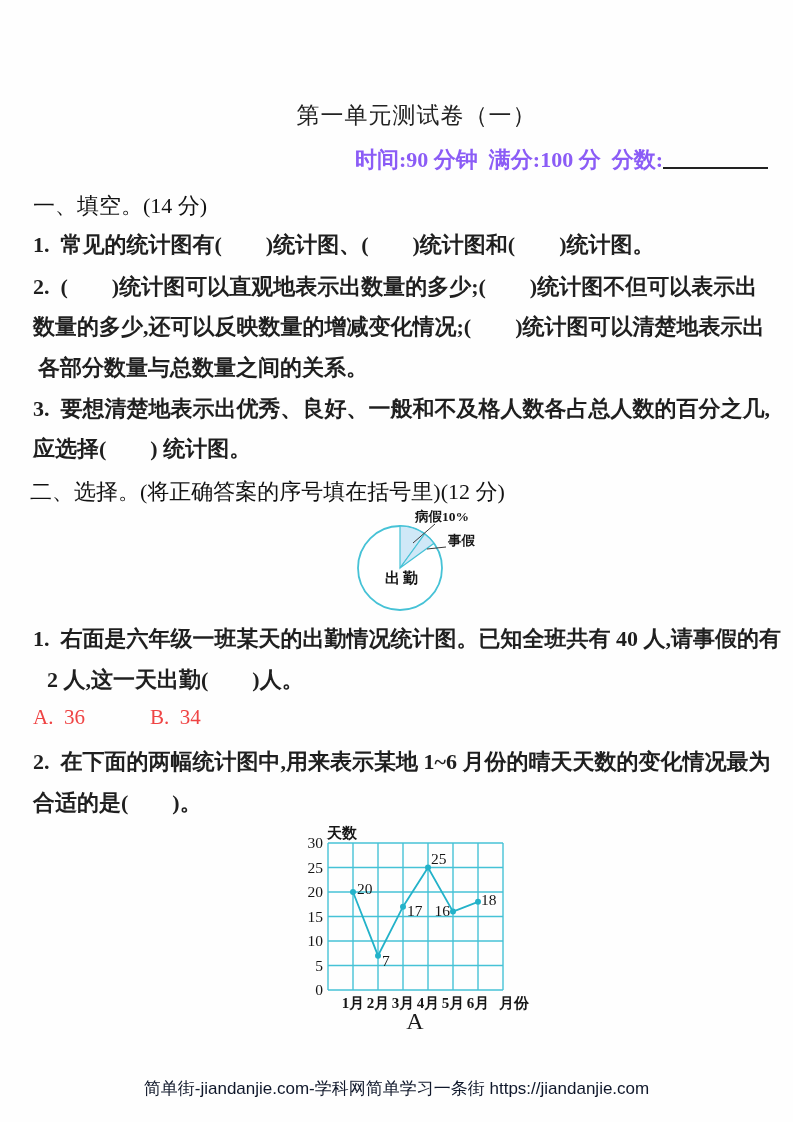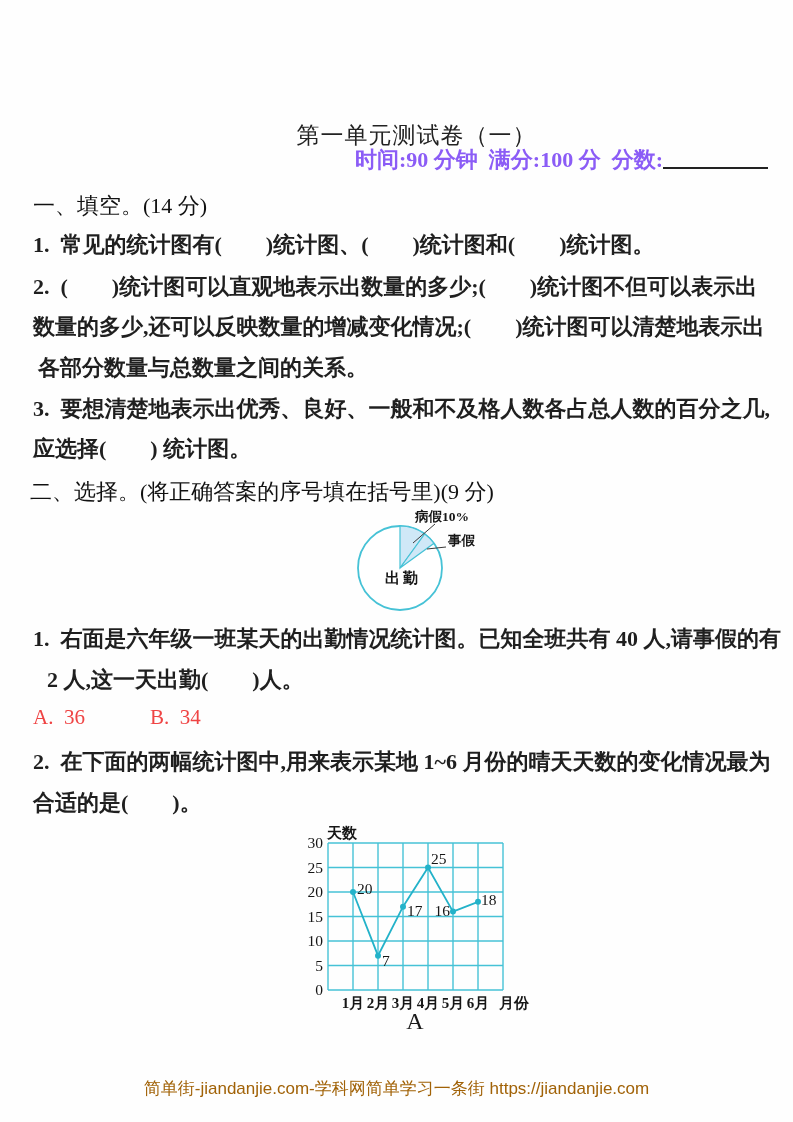--- a/index.html
+++ b/index.html
@@ -1,50 +1,50 @@
 <!DOCTYPE html>
 <html><head>
 <meta charset="utf-8">
 <style>
   html,body{margin:0;padding:0;background:#ffffff;}
   .page{position:relative;width:793px;height:1122px;background:#fefefe;overflow:hidden;
         font-family:"Liberation Serif",serif;color:#1c1c1c;}
   .title{position:absolute;left:40px;right:0;top:100px;text-align:center;
-         font:400 23px "Liberation Serif",serif;letter-spacing:1px;color:#222;margin-top:20px;}
+         font:400 23px "Liberation Serif",serif;letter-spacing:1px;color:#222;}
   .info{position:absolute;left:355px;top:145px;font:700 22px "Liberation Serif",serif;
         white-space:pre;color:#8b5cf6;}
   .blank{display:inline-block;width:105px;border-bottom:2px solid #222;transform:translateY(2px);}
   .line{position:absolute;font:600 22px "Liberation Serif",serif;color:#1f1f1f;white-space:pre;}
   .heading{font-weight:400;color:#111;}
   .option{position:absolute;font:400 21px "Liberation Serif",serif;white-space:pre;color:#ef4444;}
   .caption{position:absolute;left:290px;width:250px;top:1008px;text-align:center;
            font:400 24px "Liberation Serif",serif;color:#1a1a1a;}
   .footer{position:absolute;left:0;right:0;top:1077px;text-align:center;
-          font:400 17px "Liberation Sans",sans-serif;color:#a16207;}
+          font:400 17px "Liberation Sans",sans-serif;color:#0f172a;}
   svg{position:absolute;overflow:visible;}
   svg text{font-family:"Liberation Serif",serif;fill:#161616;}
 </style>
 </head>
 <body>
 
 <div class="page">
 
   <div class="title">第一单元测试卷（一）</div>
 
   <div class="info"><span>时间:90 分钟  满分:100 分  分数:</span><span class="blank"></span></div>
 
   <div class="line heading" style="left:33px;top:191px">一、填空。(14 分)</div>
   <div class="line" style="left:33px;top:230px">1.  常见的统计图有(　　)统计图、(　　)统计图和(　　)统计图。</div>
   <div class="line" style="left:33px;top:272px">2.  (　　)统计图可以直观地表示出数量的多少;(　　)统计图不但可以表示出</div>
   <div class="line" style="left:33px;top:312px">数量的多少,还可以反映数量的增减变化情况;(　　)统计图可以清楚地表示出</div>
   <div class="line" style="left:38px;top:353px">各部分数量与总数量之间的关系。</div>
   <div class="line" style="left:33px;top:394px">3.  要想清楚地表示出优秀、良好、一般和不及格人数各占总人数的百分之几,</div>
   <div class="line" style="left:33px;top:434px">应选择(　　) 统计图。</div>
 
-  <div class="line heading" style="left:30px;top:477px">二、选择。(将正确答案的序号填在括号里)(9 分)</div>
+  <div class="line heading" style="left:30px;top:477px">二、选择。(将正确答案的序号填在括号里)(12 分)</div>
 
   <svg style="left:340px;top:502px" width="160" height="122" viewBox="0 0 160 122">
     <circle cx="60" cy="66" r="42" fill="#ffffff" stroke="#46c2d6" stroke-width="1.8"></circle>
     <g id="pie-wedges">
         <path d="M60,66 L60.00,24.00 A42,42 0 0 1 84.69,32.02 Z" fill="#cfe8f7" stroke="#46c2d6" stroke-width="1.2"></path>
         <path d="M60,66 L84.69,32.02 A42,42 0 0 1 93.98,41.31 Z" fill="#cfe8f7" stroke="#46c2d6" stroke-width="1.2"></path>
       </g>
     <line x1="95" y1="22" x2="73" y2="41" stroke="#3a3a3a" stroke-width="1"></line>
     <line x1="106" y1="45" x2="87" y2="47" stroke="#3a3a3a" stroke-width="1"></line>
     <text x="75" y="19" font-size="13.5" font-weight="600">病假10%</text>

